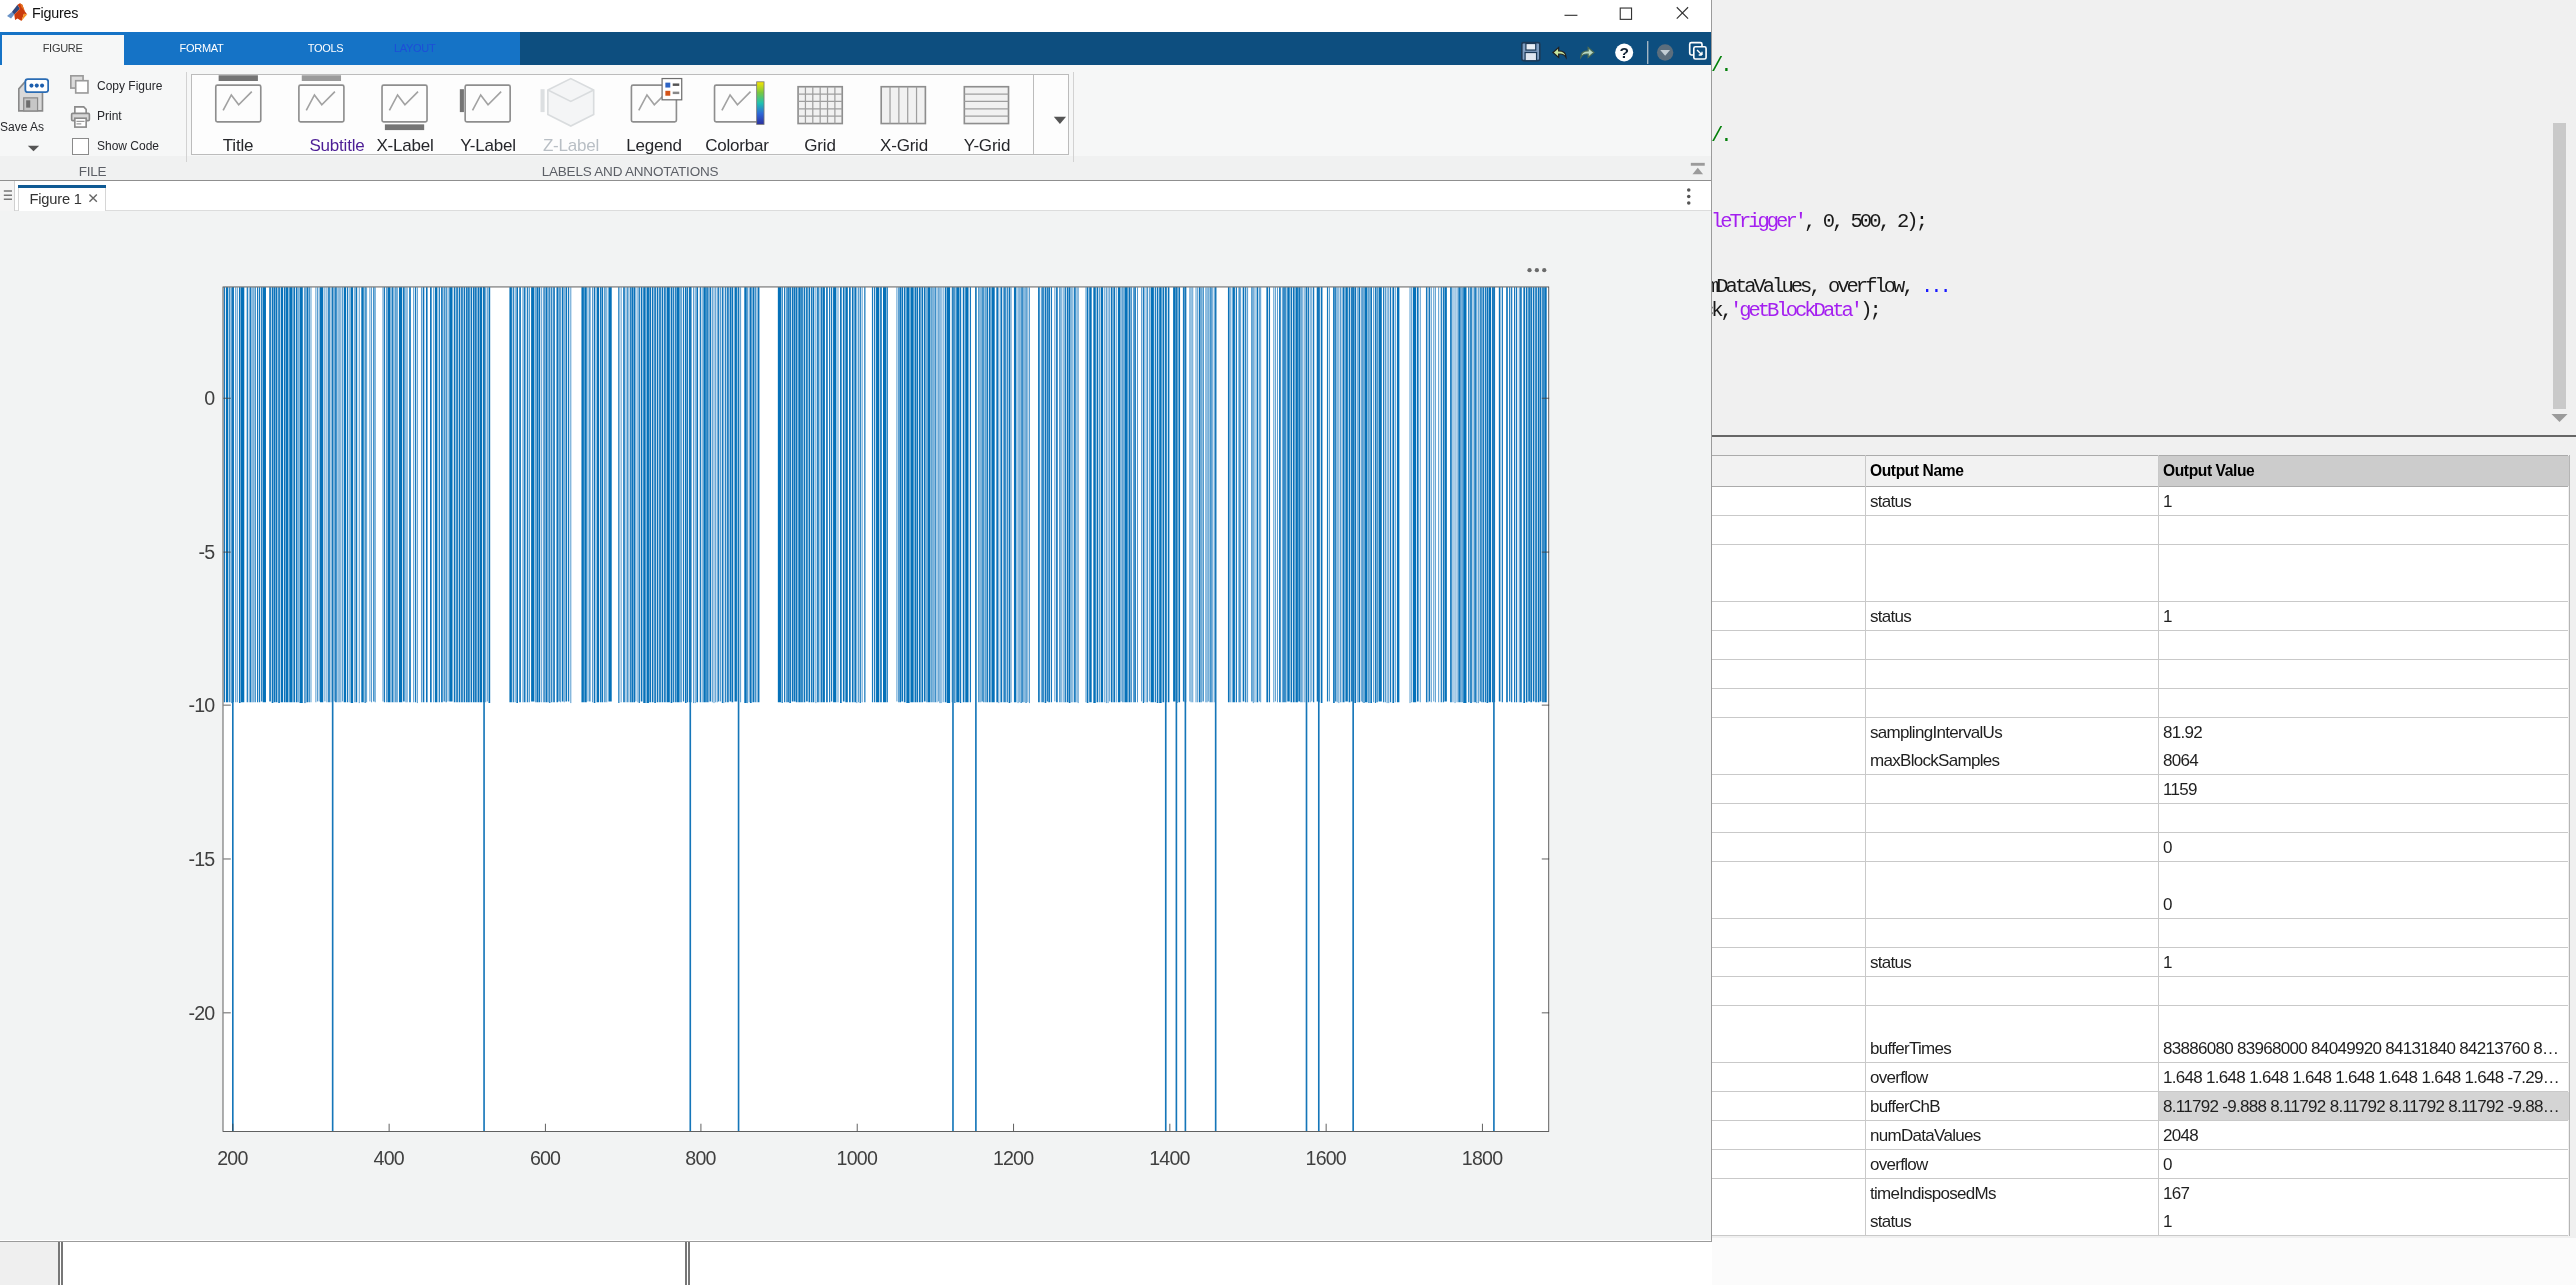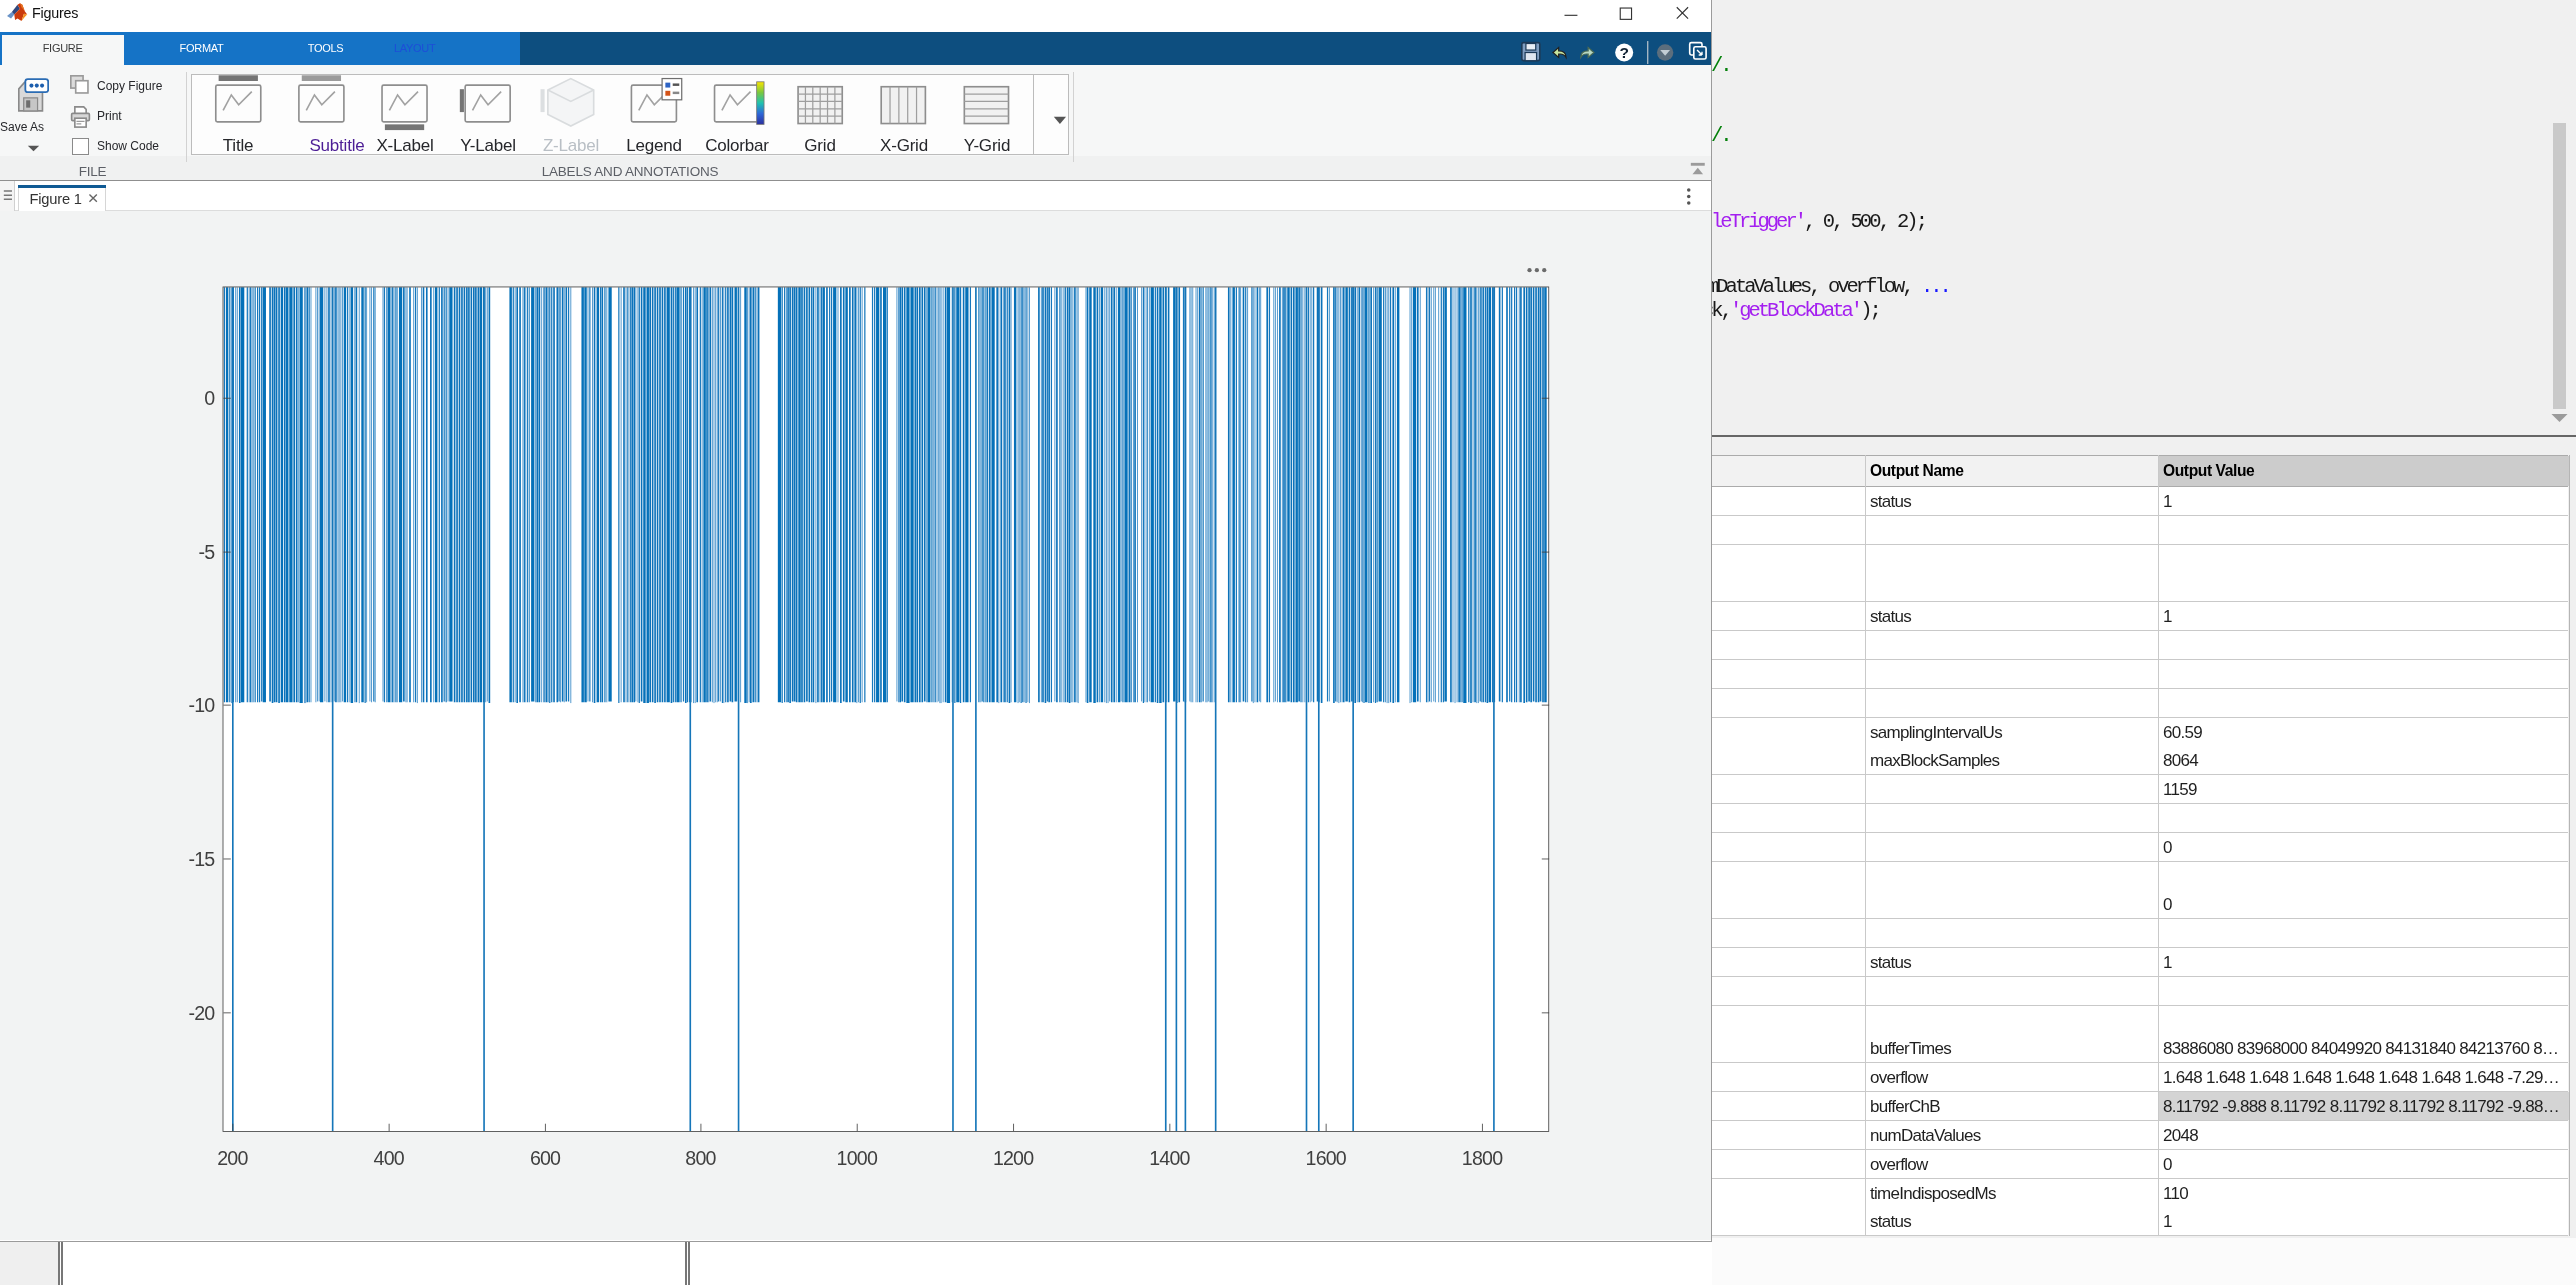--- a/index.html
+++ b/index.html
@@ -35,21 +35,21 @@
 <div class="abs" style="left:1712px;top:545px;width:856px;height:29px;background:#fff;border-bottom:0.8px solid #c9c9c9;box-sizing:border-box"></div>
 <div class="abs" style="left:1712px;top:573px;width:856px;height:29px;background:#fff;border-bottom:0.8px solid #c9c9c9;box-sizing:border-box"></div>
 <div class="abs" style="left:1712px;top:602px;width:856px;height:29px;background:#fff;border-bottom:0.8px solid #c9c9c9;box-sizing:border-box"></div>
 <div class="abs tcell" style="left:1870px;top:602px;width:282px;height:29px">status</div>
 <div class="abs tcell" style="left:2163px;top:602px;width:404px;height:29px;overflow:hidden;white-space:nowrap;display:block;line-height:29px;text-overflow:ellipsis">1</div>
 <div class="abs" style="left:1712px;top:631px;width:856px;height:29px;background:#fff;border-bottom:0.8px solid #c9c9c9;box-sizing:border-box"></div>
 <div class="abs" style="left:1712px;top:660px;width:856px;height:29px;background:#fff;border-bottom:0.8px solid #c9c9c9;box-sizing:border-box"></div>
 <div class="abs" style="left:1712px;top:689px;width:856px;height:29px;background:#fff;border-bottom:0.8px solid #c9c9c9;box-sizing:border-box"></div>
 <div class="abs" style="left:1712px;top:718px;width:856px;height:29px;background:#fff;border-bottom:0.8px solid #c9c9c9;box-sizing:border-box"></div>
 <div class="abs tcell" style="left:1870px;top:718px;width:282px;height:29px">samplingIntervalUs</div>
-<div class="abs tcell" style="left:2163px;top:718px;width:404px;height:29px;overflow:hidden;white-space:nowrap;display:block;line-height:29px;text-overflow:ellipsis">60.59</div>
+<div class="abs tcell" style="left:2163px;top:718px;width:404px;height:29px;overflow:hidden;white-space:nowrap;display:block;line-height:29px;text-overflow:ellipsis">81.92</div>
 <div class="abs" style="left:1712px;top:746px;width:856px;height:29px;background:#fff;border-bottom:0.8px solid #c9c9c9;box-sizing:border-box"></div>
 <div class="abs tcell" style="left:1870px;top:746px;width:282px;height:29px">maxBlockSamples</div>
 <div class="abs tcell" style="left:2163px;top:746px;width:404px;height:29px;overflow:hidden;white-space:nowrap;display:block;line-height:29px;text-overflow:ellipsis">8064</div>
 <div class="abs" style="left:1712px;top:775px;width:856px;height:29px;background:#fff;border-bottom:0.8px solid #c9c9c9;box-sizing:border-box"></div>
 <div class="abs tcell" style="left:2163px;top:775px;width:404px;height:29px;overflow:hidden;white-space:nowrap;display:block;line-height:29px;text-overflow:ellipsis">1159</div>
 <div class="abs" style="left:1712px;top:804px;width:856px;height:29px;background:#fff;border-bottom:0.8px solid #c9c9c9;box-sizing:border-box"></div>
 <div class="abs" style="left:1712px;top:833px;width:856px;height:29px;background:#fff;border-bottom:0.8px solid #c9c9c9;box-sizing:border-box"></div>
 <div class="abs tcell" style="left:2163px;top:833px;width:404px;height:29px;overflow:hidden;white-space:nowrap;display:block;line-height:29px;text-overflow:ellipsis">0</div>
 <div class="abs" style="left:1712px;top:862px;width:856px;height:29px;background:#fff;border-bottom:0.8px solid #c9c9c9;box-sizing:border-box"></div>
 <div class="abs" style="left:1712px;top:890px;width:856px;height:29px;background:#fff;border-bottom:0.8px solid #c9c9c9;box-sizing:border-box"></div>
@@ -71,21 +71,21 @@
 <div class="abs tcell" style="left:1870px;top:1092px;width:282px;height:29px">bufferChB</div>
 <div class="abs tcell" style="left:2163px;top:1092px;width:404px;height:29px;overflow:hidden;white-space:nowrap;display:block;line-height:29px;text-overflow:ellipsis">8.11792 -9.888 8.11792 8.11792 8.11792 8.11792 -9.888 8.…</div>
 <div class="abs" style="left:1712px;top:1121px;width:856px;height:29px;background:#fff;border-bottom:0.8px solid #c9c9c9;box-sizing:border-box"></div>
 <div class="abs tcell" style="left:1870px;top:1121px;width:282px;height:29px">numDataValues</div>
 <div class="abs tcell" style="left:2163px;top:1121px;width:404px;height:29px;overflow:hidden;white-space:nowrap;display:block;line-height:29px;text-overflow:ellipsis">2048</div>
 <div class="abs" style="left:1712px;top:1150px;width:856px;height:29px;background:#fff;border-bottom:0.8px solid #c9c9c9;box-sizing:border-box"></div>
 <div class="abs tcell" style="left:1870px;top:1150px;width:282px;height:29px">overflow</div>
 <div class="abs tcell" style="left:2163px;top:1150px;width:404px;height:29px;overflow:hidden;white-space:nowrap;display:block;line-height:29px;text-overflow:ellipsis">0</div>
 <div class="abs" style="left:1712px;top:1179px;width:856px;height:29px;background:#fff;border-bottom:0.8px solid #c9c9c9;box-sizing:border-box"></div>
 <div class="abs tcell" style="left:1870px;top:1179px;width:282px;height:29px">timeIndisposedMs</div>
-<div class="abs tcell" style="left:2163px;top:1179px;width:404px;height:29px;overflow:hidden;white-space:nowrap;display:block;line-height:29px;text-overflow:ellipsis">110</div>
+<div class="abs tcell" style="left:2163px;top:1179px;width:404px;height:29px;overflow:hidden;white-space:nowrap;display:block;line-height:29px;text-overflow:ellipsis">167</div>
 <div class="abs" style="left:1712px;top:1207px;width:856px;height:29px;background:#fff;border-bottom:0.8px solid #c9c9c9;box-sizing:border-box"></div>
 <div class="abs tcell" style="left:1870px;top:1207px;width:282px;height:29px">status</div>
 <div class="abs tcell" style="left:2163px;top:1207px;width:404px;height:29px;overflow:hidden;white-space:nowrap;display:block;line-height:29px;text-overflow:ellipsis">1</div>
 <div class="abs" style="left:1865px;top:455px;width:0.8px;height:781px;background:#c9c9c9"></div>
 <div class="abs" style="left:2158px;top:455px;width:0.8px;height:781px;background:#c9c9c9"></div>
 <div class="abs" style="left:2569px;top:455px;width:0.8px;height:781px;background:#b5b5b5"></div>
 
 <div class="abs" style="left:1712px;top:1238px;width:864px;height:47px;background:#fbfbfb"></div>
 
 <div class="abs" style="left:0;top:1242px;width:1712px;height:43px;background:#fff"></div>

